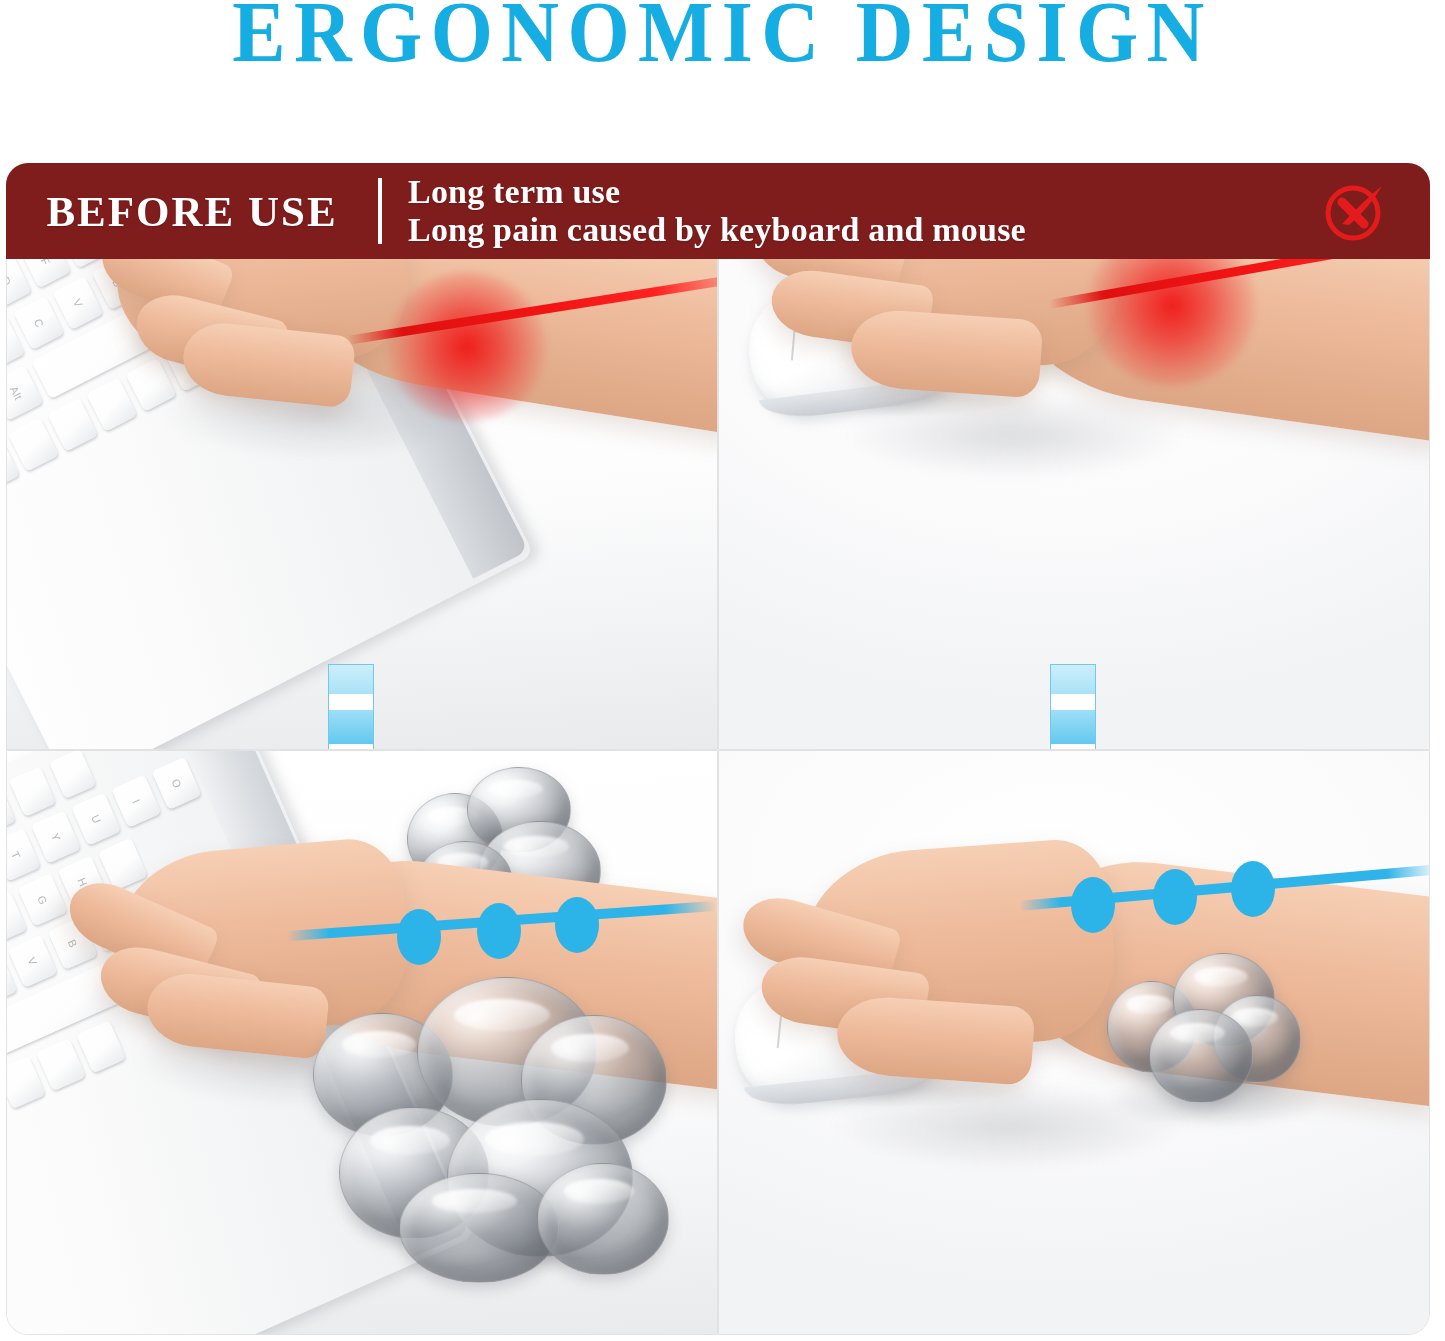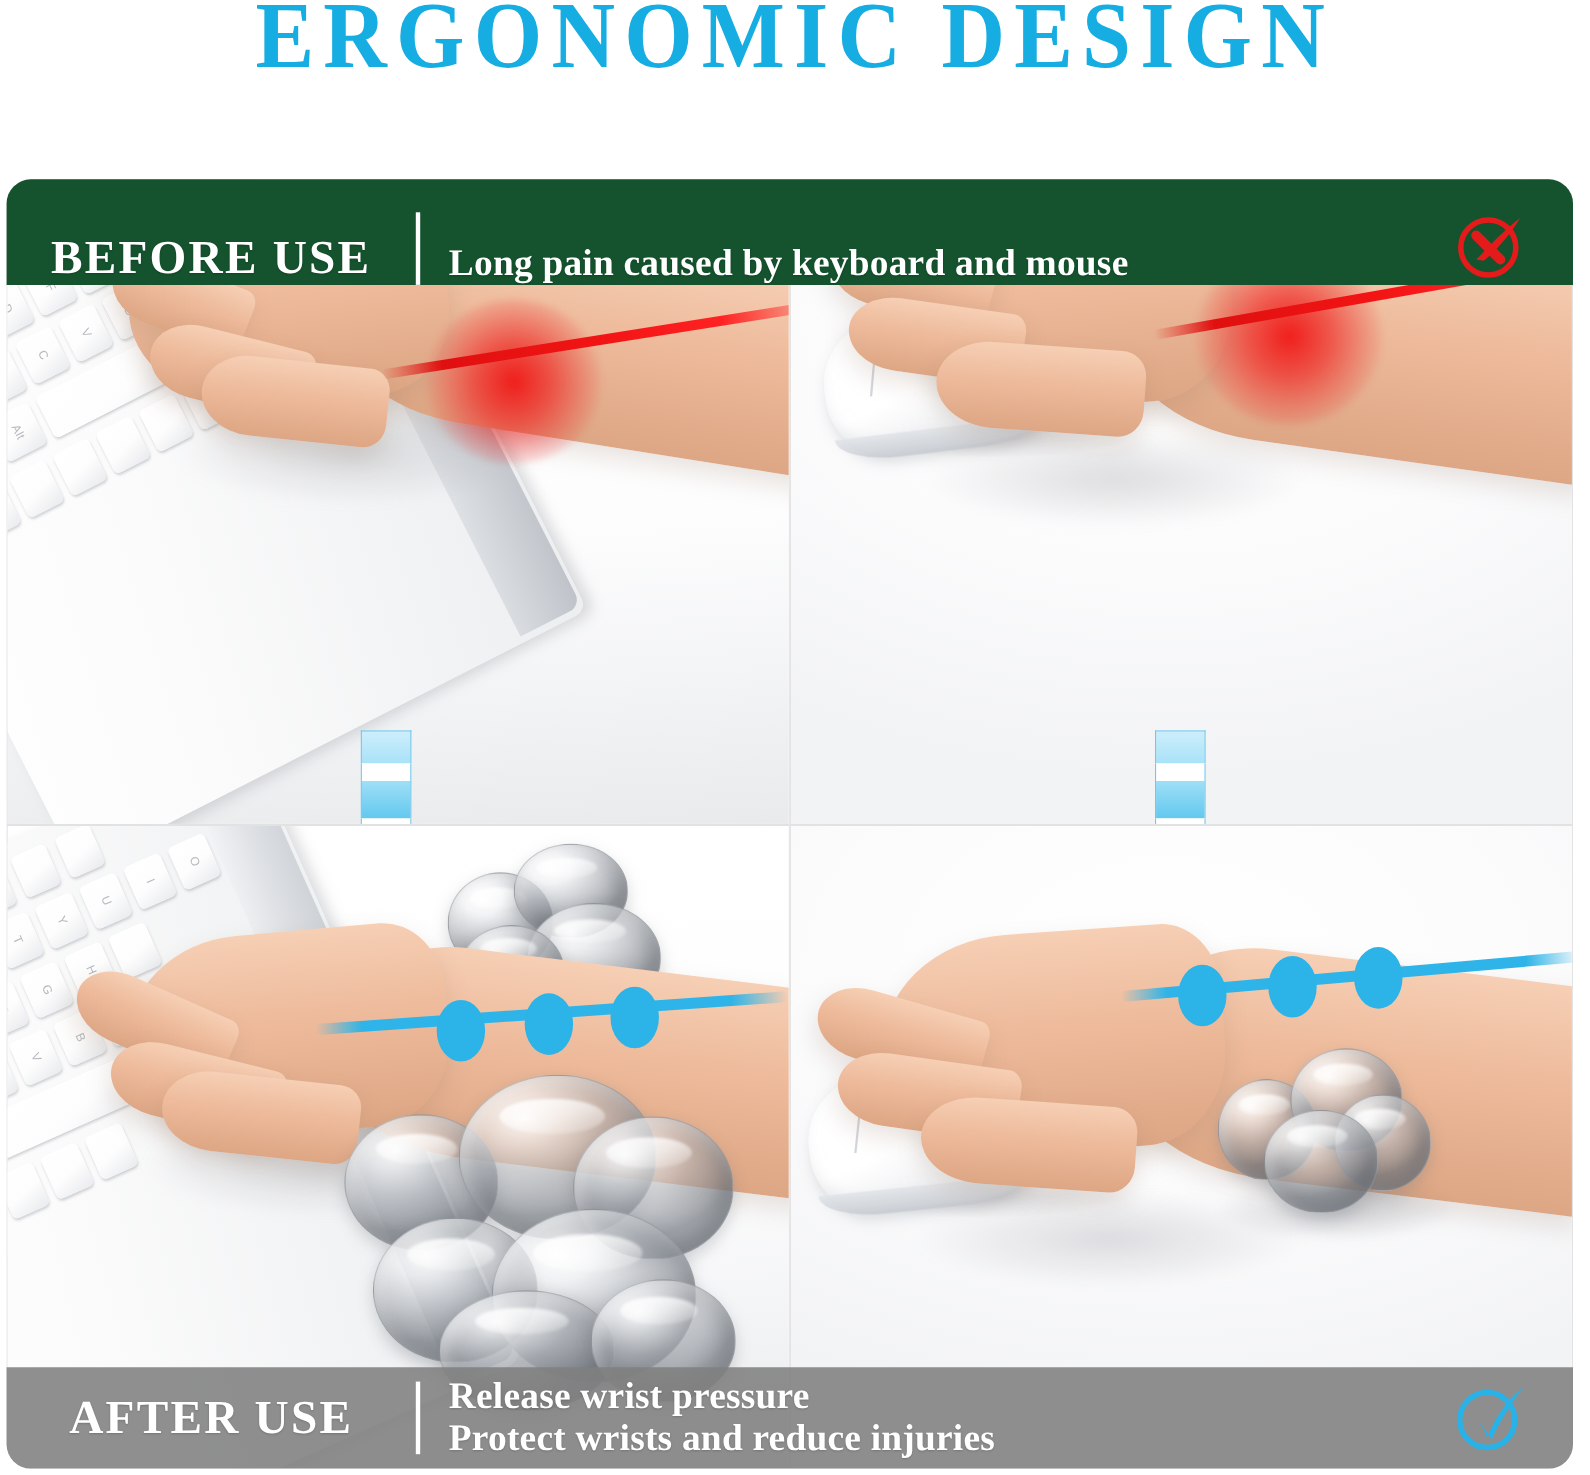--- a/index.html
+++ b/index.html
@@ -257,24 +257,23 @@
   .banner {
     position: absolute;
     display: flex;
     align-items: center;
     color: #ffffff;
     font-family: "Liberation Serif", "DejaVu Serif", serif;
   }
   #banner-top {
     left: 6px; top: 163px;
     width: 1424px; height: 96px;
-    background: #14532d;
+    background: #7f1d1d;
     border-radius: 22px 22px 0 0;
     z-index: 20;
-    align-items: flex-end;
   }
   #banner-bottom {
     left: 6px; top: 1243px;
     width: 1424px; height: 92px;
     background: rgba(128,128,128,0.88);
     border-radius: 0 0 22px 22px;
     z-index: 20;
   }
   .banner-label {
     font-size: 43px;
@@ -611,39 +610,26 @@
         <div class="lobe" style="left:44px;  top:62px;  width:104px;height:94px;"></div>
       </div>
     </div>
 
   </div>
 
   <div class="banner" id="banner-top">
     <div class="banner-label">BEFORE USE</div>
     <div class="banner-divider"></div>
     <div class="banner-lines">
+      <div>Long term use</div>
       <div>Long pain caused by keyboard and mouse</div>
     </div>
     <div class="banner-mark">
       <svg width="72" height="72" viewBox="0 0 72 72">
         <circle cx="34" cy="38" r="25" fill="none" stroke="#E51B1B" stroke-width="5"></circle>
         <path d="M23 27 L45 49" stroke="#E51B1B" stroke-width="9" stroke-linecap="round" fill="none"></path>
         <path d="M23 49 C31 41, 44 26, 63 11 C52 30, 38 43, 30 50 Z" fill="#E51B1B"></path>
       </svg>
     </div>
   </div>
 
-  <div class="banner" id="banner-bottom">
-    <div class="banner-label">AFTER USE</div>
-    <div class="banner-divider"></div>
-    <div class="banner-lines">
-      <div>Release wrist pressure</div>
-      <div>Protect wrists and reduce injuries</div>
-    </div>
-    <div class="banner-mark">
-      <svg width="72" height="72" viewBox="0 0 72 72">
-        <circle cx="33" cy="38" r="25" fill="none" stroke="#29B2E8" stroke-width="5"></circle>
-        <path d="M22 36 C27 41, 31 48, 33 54 C40 36, 52 18, 66 8 C54 24, 43 42, 37 56 C35 52, 28 42, 22 36 Z" fill="#29B2E8"></path>
-      </svg>
-    </div>
-  </div>
 
 </div>
 
 </body></html>

